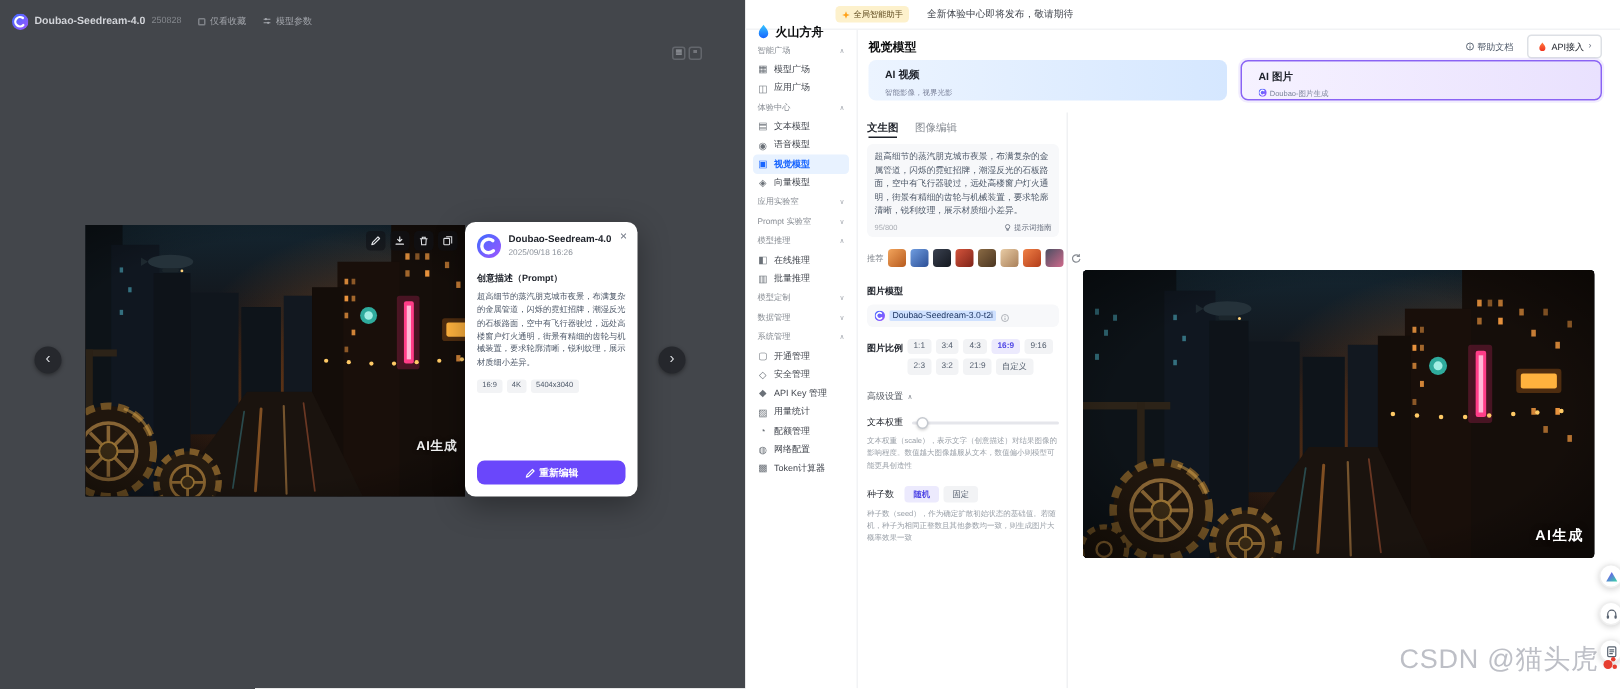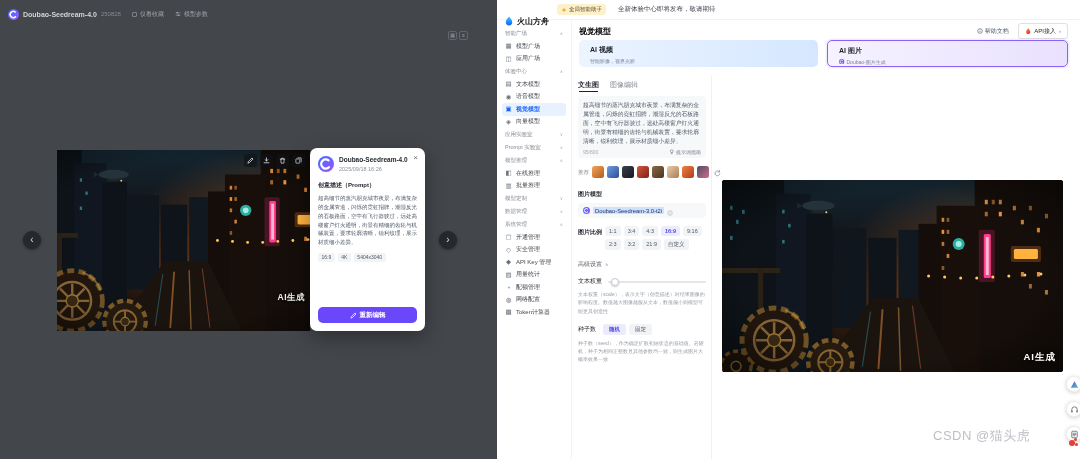--- a/index.html
+++ b/index.html
@@ -139,21 +139,21 @@
   .preview-img { position:absolute; left:150px; top:160px; width:341px; height:192px; border-radius:3px;
                  overflow:hidden; background:#000; }
   .preview-mark { position:absolute; right:7px; bottom:8px; color:#fff; font-weight:bold; font-size:9.5px;
                   letter-spacing:1px; text-shadow:0 0 4px rgba(0,0,0,.55); }
 
   .fbtn { position:absolute; left:1066px; width:16px; height:16px; border-radius:50%; background:#fff;
           box-shadow:0 1px 4px rgba(0,0,0,.18); border:1px solid #efefef; display:flex; align-items:center;
           justify-content:center; cursor:pointer; z-index:8; }
   .fbtn svg { width:9px; height:9px; }
 
-  .csdn { position:absolute; left:933px; top:427px; font-size:13px; color:rgba(183,186,193,.92);
+  .csdn { position:absolute; left:933px; top:427px; font-size:18px; color:rgba(183,186,193,.92);
           letter-spacing:.5px; white-space:nowrap; z-index:7; }
   .csdn-accent { position:absolute; left:1069px; top:438px; width:9px; height:9px; z-index:8; }
   .csdn-accent i { position:absolute; border-radius:50%; background:#e63e30; }
   .csdn-accent i:nth-child(1){ left:0; top:2px; width:6px; height:6px; }
   .csdn-accent i:nth-child(2){ left:5px; top:0; width:3px; height:3px; }
   .csdn-accent i:nth-child(3){ left:6px; top:5px; width:3px; height:3px; }
 
   .hidden-defs { position:absolute; width:0; height:0; overflow:hidden; }
 </style>
 </head>

